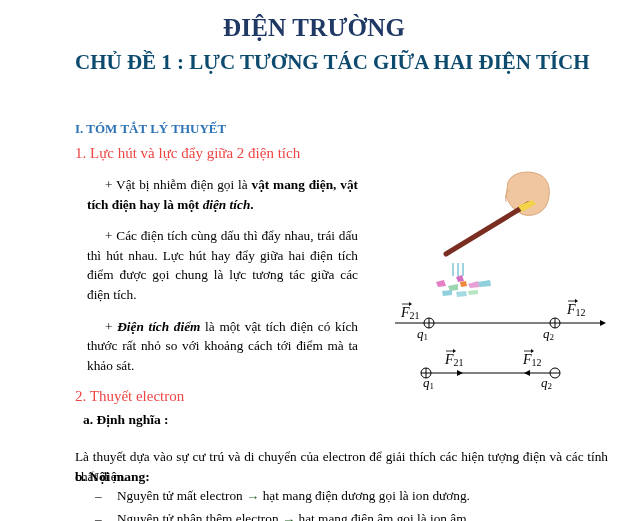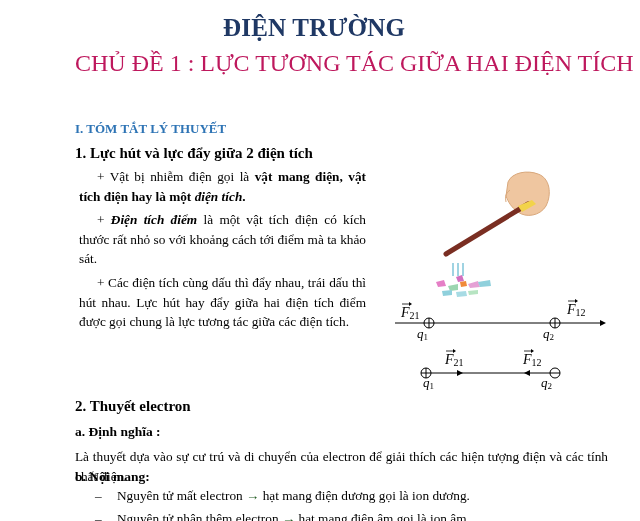--- a/index.html
+++ b/index.html
@@ -1,46 +1,46 @@
 <!DOCTYPE html>
 <html><head>
 <meta charset="utf-8">
 <style>
   html, body { margin:0; padding:0; background:#ffffff; }
   body { width:640px; height:521px; overflow:hidden; position:relative;
          font-family:"Liberation Serif","DejaVu Serif",serif; color:#000; }
   .abs { position:absolute; }
   .title { left:0; width:628px; top:14px; text-align:center; font-weight:bold;
            font-size:25px; color:#1f3864; letter-spacing:0.2px; }
-  .subtitle { left:75px; top:50px; font-weight:normal; font-size:24px; color:#be185d; white-space:nowrap; }
+  .subtitle { left:75px; top:50px; font-weight:bold; font-size:21px; color:#0c4a6e; white-space:nowrap; }
   .h1 { left:75px; top:121px; font-weight:bold; font-size:13px; color:#2e74b5; white-space:nowrap; }
-  .h2 { left:75px; font-weight:bold; font-size:15px; color:#000000; white-space:nowrap; }
+  .h2 { left:75px; font-weight:normal; font-size:15px; color:#ef4444; white-space:nowrap; }
   .para { left:75px; width:295px; font-size:13.3px; line-height:19.6px; text-align:justify; }
-  .para p { margin:4px; }
+  .para p { margin:12px; }
   .ind { text-indent:18px; }
   .full { left:75px; width:533px; font-size:13.3px; line-height:19.6px; text-align:justify; }
   .h3 { left:75px; font-weight:bold; font-size:13.5px; white-space:nowrap; }
   .bullet { left:95px; font-size:13.3px; white-space:nowrap; }
   .bullet .dash { display:inline-block; width:22px; }
   .arrow { color:#1e5a1e; font-weight:bold; }
   svg text { font-family:"Liberation Serif","DejaVu Serif",serif; }
 </style>
 </head>
 <body>
 
 <div class="abs title">ĐIỆN TRƯỜNG</div>
 <div class="abs subtitle">CHỦ ĐỀ 1 : LỰC TƯƠNG TÁC GIỮA HAI ĐIỆN TÍCH</div>
 
 <div class="abs h1">I. TÓM TẮT LÝ THUYẾT</div>
 <div class="abs h2" style="top:145px;">1. Lực hút và lực đẩy giữa 2 điện tích</div>
 
 <div class="abs para" style="top:163px;">
   <p class="ind"><span>+ Vật bị nhiễm điện gọi là </span><b>vật mang điện, vật tích điện hay là một </b><b><i>điện tích</i></b><b>.</b></p>
+  <p class="ind">+ Các điện tích cùng dấu thì đẩy nhau, trái dấu thì hút nhau. Lực hút hay đẩy giữa hai điện tích điểm được gọi chung là lực tương tác giữa các điện tích.</p>
   <p class="ind"><span>+ </span><b><i>Điện tích điểm</i></b><span> là một vật tích điện có kích thước rất nhỏ so với khoảng cách tới điểm mà ta khảo sát.</span></p>
-  <p class="ind">+ Các điện tích cùng dấu thì đẩy nhau, trái dấu thì hút nhau. Lực hút hay đẩy giữa hai điện tích điểm được gọi chung là lực tương tác giữa các điện tích.</p>
 </div>
 
 <svg class="abs" style="left:400px; top:160px;" width="150" height="140">
   <g>
     <path d="M108,22 C112,12 128,10 138,14 C150,18 152,34 146,46 C140,56 126,58 118,52 C112,48 108,42 106,36 Z" fill="#efc6a0" stroke="#d9a87c" stroke-width="1"></path>
     <path d="M110,30 Q104,34 106,42" fill="none" stroke="#d9a87c" stroke-width="1"></path>
   </g>
   <line x1="128" y1="44" x2="46" y2="94" stroke="#7a2e22" stroke-width="5" stroke-linecap="round"></line>
   <path d="M118,46 L132,40 L136,44 L122,52 Z" fill="#f2d34a"></path>
   <g stroke="#7fc4d8" stroke-width="1.5">
@@ -93,22 +93,22 @@
     <line x1="51" y1="59" x2="58" y2="59" stroke="#000" stroke-width="0.8"></line>
       <polygon points="58,57 61,59 58,61" fill="#000"></polygon>
     <text x="128" y="72" font-size="14" font-style="italic"><tspan>F</tspan><tspan font-size="10" dy="2" font-style="normal">12</tspan></text>
     <line x1="129" y1="59" x2="136" y2="59" stroke="#000" stroke-width="0.8"></line>
       <polygon points="136,57 139,59 136,61" fill="#000"></polygon>
     <text x="28" y="95" font-size="13" font-style="italic"><tspan>q</tspan><tspan font-size="9" dy="2" font-style="normal">1</tspan></text>
     <text x="146" y="95" font-size="13" font-style="italic"><tspan>q</tspan><tspan font-size="9" dy="2" font-style="normal">2</tspan></text>
   </g>
 </svg>
 
-<div class="abs h2" style="top:398px;">2. Thuyết electron</div>
-<div class="abs h3" style="top:424px;">a. Định nghĩa :</div>
+<div class="abs h2" style="top:388px;">2. Thuyết electron</div>
+<div class="abs h3" style="top:412px;margin-left:8px;">a. Định nghĩa :</div>
 <div class="abs full" style="top:447px;">Là thuyết dựa vào sự cư trú và di chuyển của electron để giải thích các hiện tượng điện và các tính chất điện.</div>
 <div class="abs h3" style="top:469px;">b. Nội mang:</div>
 
 <div class="abs bullet" style="top:488px;">
   <span class="dash">–</span><span>Nguyên tử mất electron </span><span class="arrow">→</span><span> hạt mang điện dương gọi là ion dương.</span>
 </div>
 <div class="abs bullet" style="top:511px;">
   <span class="dash">–</span><span>Nguyên tử nhận thêm electron </span><span class="arrow">→</span><span> hạt mang điện âm gọi là ion âm.</span>
 </div>
 

